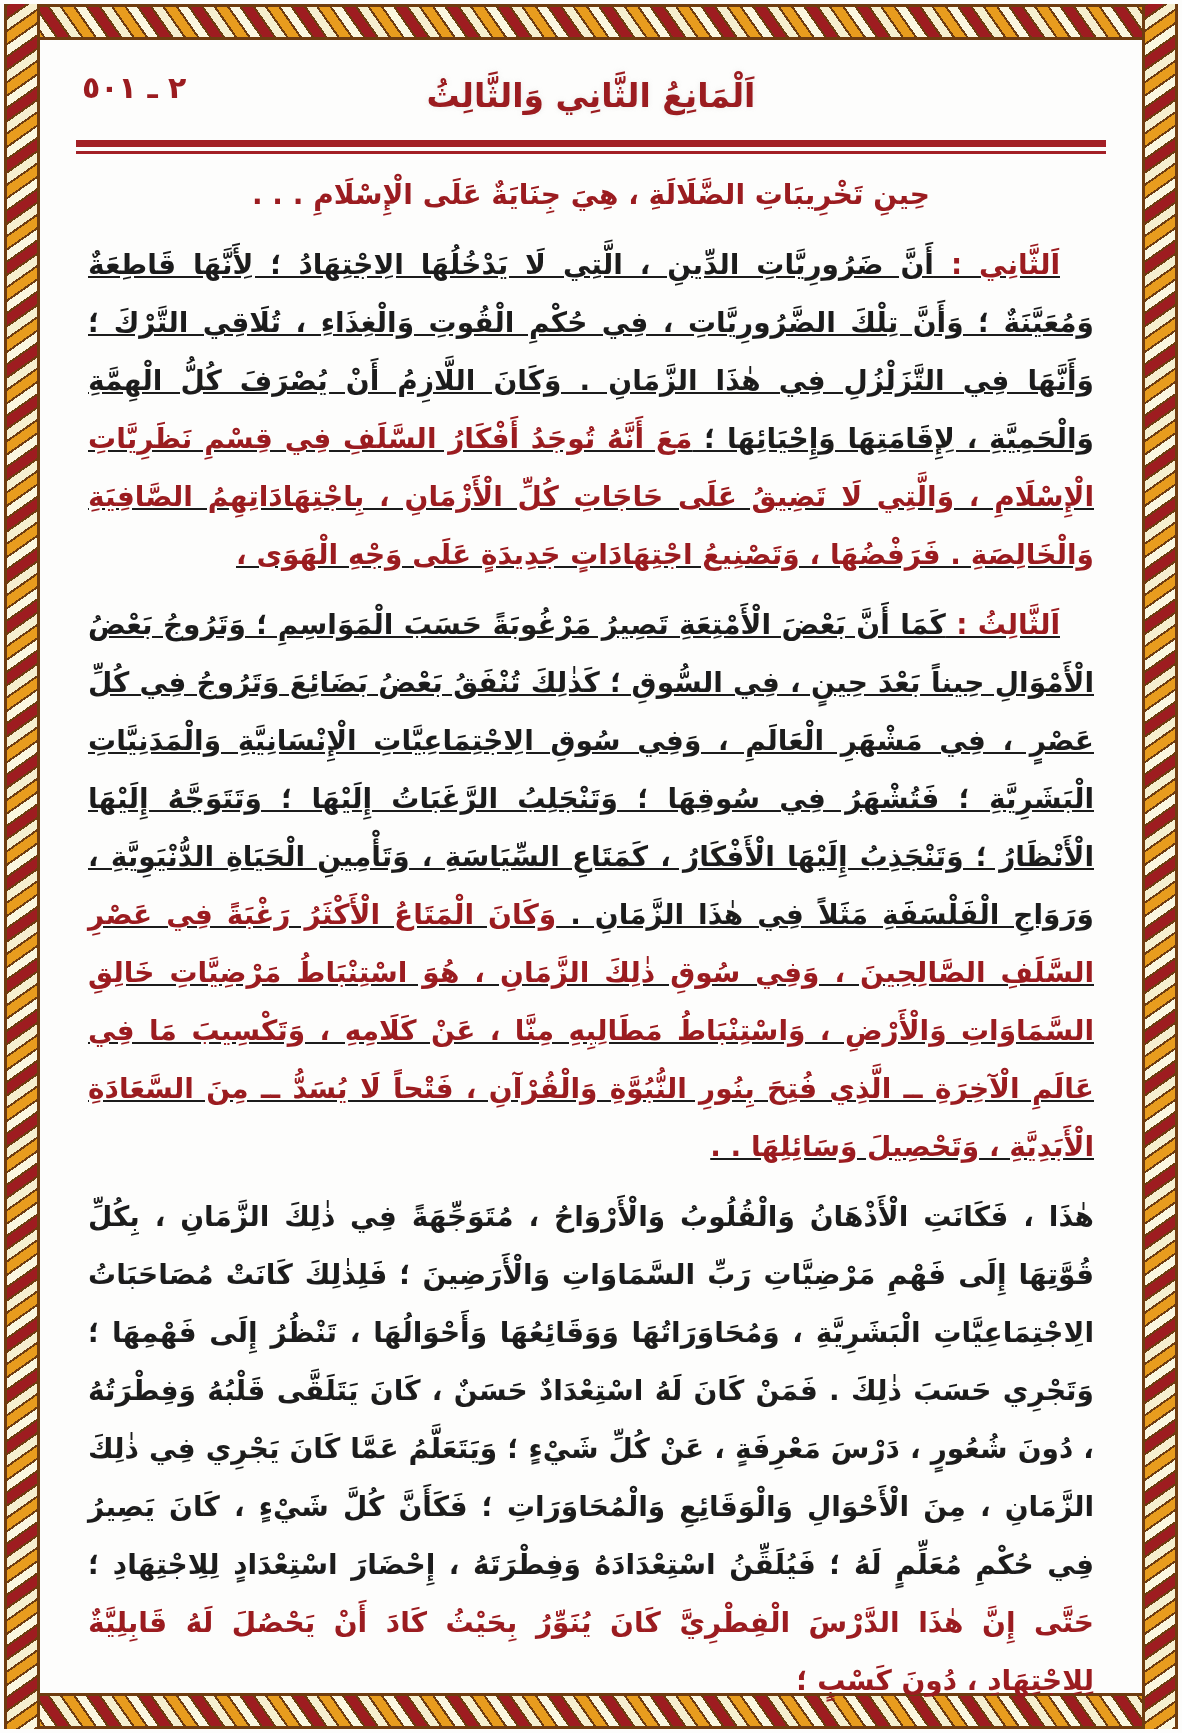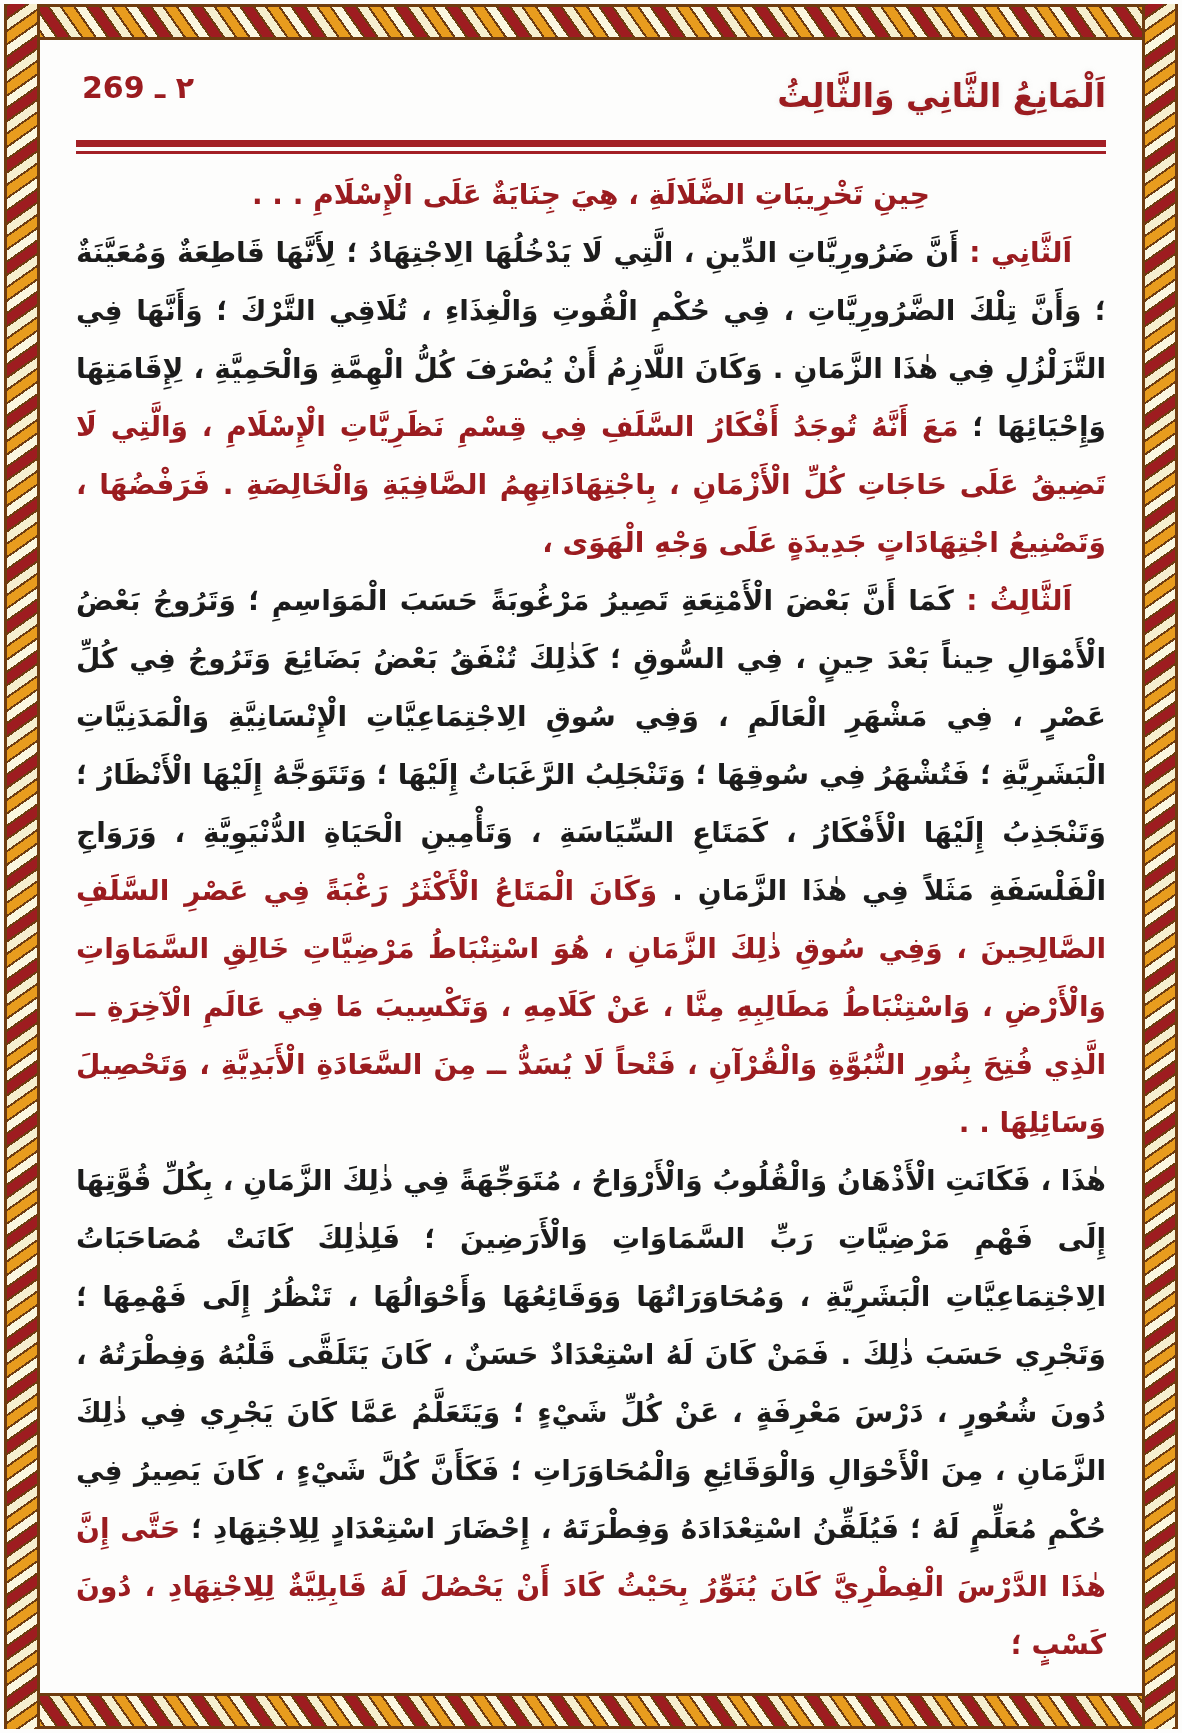--- a/index.html
+++ b/index.html
@@ -75,20 +75,21 @@
   .page-number{
     position:absolute;
     left:6px;top:6px;
     color:var(--accent);
     font-size:30px;
     font-weight:bold;
     direction:rtl;
     white-space:nowrap;
   }
   .doc-title{
+    text-align:center;
     color:var(--accent);
     font-size:33px;
     font-weight:bold;
     line-height:64px;
     text-shadow:0 0 5px rgba(180,180,180,0.25);
     white-space:nowrap;
   }
   .double-rule{
     margin-top:12px;
     height:4px;
@@ -98,40 +99,40 @@
   }
   .body-text{
     margin-top:12px;
     font-size:28px;
     font-weight:bold;
     line-height:58px;
     color:var(--ink);
     text-align:justify;
     text-justify:inter-word;
   }
-  .para{margin:0;padding:0;}
+  .para{margin:12px;padding:0;}
   .para.center{text-align:center;}
-  .para.indent{text-indent:34px;}
+  .para.indent{text-indent:34px;text-decoration:underline;}
   .c-red{color:var(--accent);}
   .c-black{color:var(--ink);}
 </style>
 </head>
 <body>
 
 <div class="page">
 
   <div class="strip strip-h strip-top"></div>
   <div class="strip strip-h strip-bottom"></div>
   <div class="strip strip-v strip-left"></div>
   <div class="strip strip-v strip-right"></div>
 
   <div class="content">
 
     <div class="header-row">
-      <div class="page-number">٢ ـ 269</div>
+      <div class="page-number">٢ ـ ٥٠١</div>
       <div class="doc-title">اَلْمَانِعُ الثَّانِي وَالثَّالِثُ</div>
     </div>
 
     <div class="double-rule"></div>
 
     <div class="body-text">
         <p class="para center"><span class="c-red">حِينِ تَخْرِيبَاتِ الضَّلَالَةِ ، هِيَ جِنَايَةٌ عَلَى الْإِسْلَامِ . . .</span></p>
         <p class="para just indent"><span class="c-red">اَلثَّانِي : </span><span class="c-black">أَنَّ ضَرُورِيَّاتِ الدِّينِ ، الَّتِي لَا يَدْخُلُهَا الِاجْتِهَادُ ؛ لِأَنَّهَا قَاطِعَةٌ وَمُعَيَّنَةٌ ؛ وَأَنَّ تِلْكَ الضَّرُورِيَّاتِ ، فِي حُكْمِ الْقُوتِ وَالْغِذَاءِ ، تُلَاقِي التَّرْكَ ؛ وَأَنَّهَا فِي التَّزَلْزُلِ فِي هٰذَا الزَّمَانِ . وَكَانَ اللَّازِمُ أَنْ يُصْرَفَ كُلُّ الْهِمَّةِ وَالْحَمِيَّةِ ، لِإِقَامَتِهَا وَإِحْيَائِهَا ؛ </span><span class="c-red">مَعَ أَنَّهُ تُوجَدُ أَفْكَارُ السَّلَفِ فِي قِسْمِ نَظَرِيَّاتِ الْإِسْلَامِ ، وَالَّتِي لَا تَضِيقُ عَلَى حَاجَاتِ كُلِّ الْأَزْمَانِ ، بِاجْتِهَادَاتِهِمُ الصَّافِيَةِ وَالْخَالِصَةِ . فَرَفْضُهَا ، وَتَصْنِيعُ اجْتِهَادَاتٍ جَدِيدَةٍ عَلَى وَجْهِ الْهَوَى ،</span></p>
         <p class="para just indent"><span class="c-red">اَلثَّالِثُ : </span><span class="c-black">كَمَا أَنَّ بَعْضَ الْأَمْتِعَةِ تَصِيرُ مَرْغُوبَةً حَسَبَ الْمَوَاسِمِ ؛ وَتَرُوجُ بَعْضُ الْأَمْوَالِ حِيناً بَعْدَ حِينٍ ، فِي السُّوقِ ؛ كَذٰلِكَ تُنْفَقُ بَعْضُ بَضَائِعَ وَتَرُوجُ فِي كُلِّ عَصْرٍ ، فِي مَشْهَرِ الْعَالَمِ ، وَفِي سُوقِ الِاجْتِمَاعِيَّاتِ الْإِنْسَانِيَّةِ وَالْمَدَنِيَّاتِ الْبَشَرِيَّةِ ؛ فَتُشْهَرُ فِي سُوقِهَا ؛ وَتَنْجَلِبُ الرَّغَبَاتُ إِلَيْهَا ؛ وَتَتَوَجَّهُ إِلَيْهَا الْأَنْظَارُ ؛ وَتَنْجَذِبُ إِلَيْهَا الْأَفْكَارُ ، كَمَتَاعِ السِّيَاسَةِ ، وَتَأْمِينِ الْحَيَاةِ الدُّنْيَوِيَّةِ ، وَرَوَاجِ الْفَلْسَفَةِ مَثَلاً فِي هٰذَا الزَّمَانِ . </span><span class="c-red">وَكَانَ الْمَتَاعُ الْأَكْثَرُ رَغْبَةً فِي عَصْرِ السَّلَفِ الصَّالِحِينَ ، وَفِي سُوقِ ذٰلِكَ الزَّمَانِ ، هُوَ اسْتِنْبَاطُ مَرْضِيَّاتِ خَالِقِ السَّمَاوَاتِ وَالْأَرْضِ ، وَاسْتِنْبَاطُ مَطَالِبِهِ مِنَّا ، عَنْ كَلَامِهِ ، وَتَكْسِيبَ مَا فِي عَالَمِ الْآخِرَةِ ــ الَّذِي فُتِحَ بِنُورِ النُّبُوَّةِ وَالْقُرْآنِ ، فَتْحاً لَا يُسَدُّ ــ مِنَ السَّعَادَةِ الْأَبَدِيَّةِ ، وَتَحْصِيلَ وَسَائِلِهَا . .</span></p>
         <p class="para just"><span class="c-black">هٰذَا ، فَكَانَتِ الْأَذْهَانُ وَالْقُلُوبُ وَالْأَرْوَاحُ ، مُتَوَجِّهَةً فِي ذٰلِكَ الزَّمَانِ ، بِكُلِّ قُوَّتِهَا إِلَى فَهْمِ مَرْضِيَّاتِ رَبِّ السَّمَاوَاتِ وَالْأَرَضِينَ ؛ فَلِذٰلِكَ كَانَتْ مُصَاحَبَاتُ الِاجْتِمَاعِيَّاتِ الْبَشَرِيَّةِ ، وَمُحَاوَرَاتُهَا وَوَقَائِعُهَا وَأَحْوَالُهَا ، تَنْظُرُ إِلَى فَهْمِهَا ؛ وَتَجْرِي حَسَبَ ذٰلِكَ . فَمَنْ كَانَ لَهُ اسْتِعْدَادٌ حَسَنٌ ، كَانَ يَتَلَقَّى قَلْبُهُ وَفِطْرَتُهُ ، دُونَ شُعُورٍ ، دَرْسَ مَعْرِفَةٍ ، عَنْ كُلِّ شَيْءٍ ؛ وَيَتَعَلَّمُ عَمَّا كَانَ يَجْرِي فِي ذٰلِكَ الزَّمَانِ ، مِنَ الْأَحْوَالِ وَالْوَقَائِعِ وَالْمُحَاوَرَاتِ ؛ فَكَأَنَّ كُلَّ شَيْءٍ ، كَانَ يَصِيرُ فِي حُكْمِ مُعَلِّمٍ لَهُ ؛ فَيُلَقِّنُ اسْتِعْدَادَهُ وَفِطْرَتَهُ ، إِحْضَارَ اسْتِعْدَادٍ لِلِاجْتِهَادِ ؛ </span><span class="c-red">حَتَّى إِنَّ هٰذَا الدَّرْسَ الْفِطْرِيَّ كَانَ يُنَوِّرُ بِحَيْثُ كَادَ أَنْ يَحْصُلَ لَهُ قَابِلِيَّةٌ لِلِاجْتِهَادِ ، دُونَ كَسْبٍ ؛</span></p>

